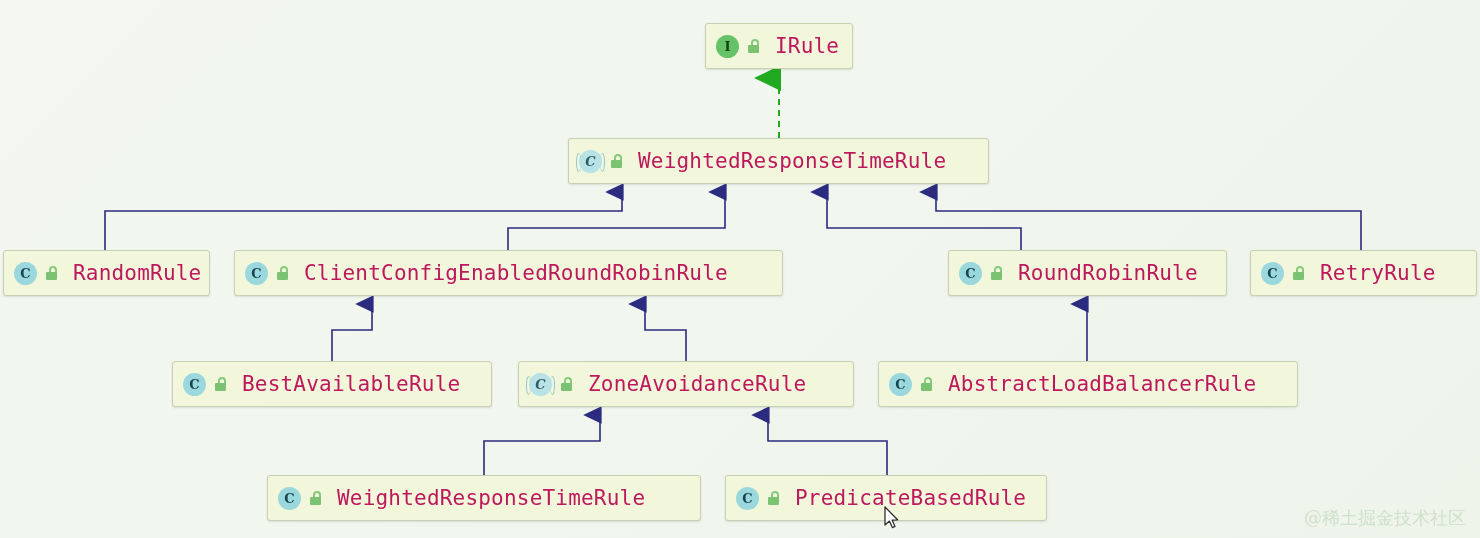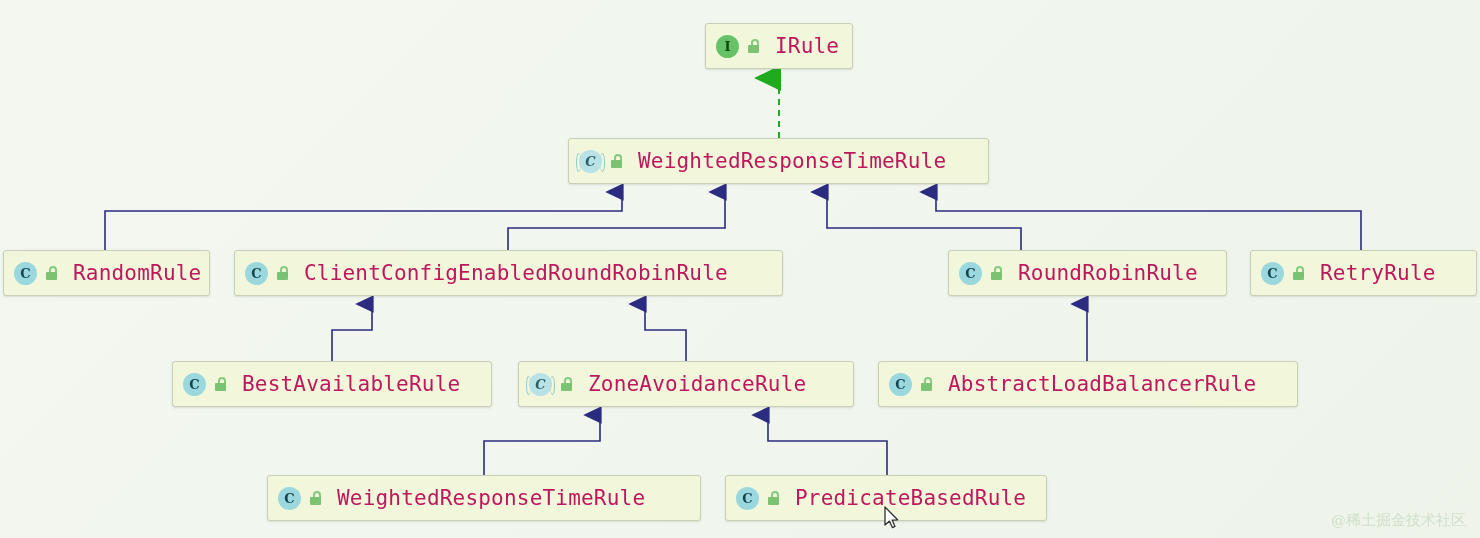--- a/index.html
+++ b/index.html
@@ -110,21 +110,21 @@
     font-size: 21px;
     color: #be185d;
     letter-spacing: 0.2px;
     white-space: nowrap;
   }
   #watermark {
     position: absolute;
     right: 14px;
     bottom: 8px;
     font-family: "DejaVu Serif", "Liberation Serif", serif;
-    font-size: 15px;
+    font-size: 18px;
     color: #cfe0cb;
     white-space: nowrap;
     margin-left: 20px;
   }
   #cursor {
     position: absolute;
     left: 884px;
     top: 506px;
     width: 17px;
     height: 24px;

